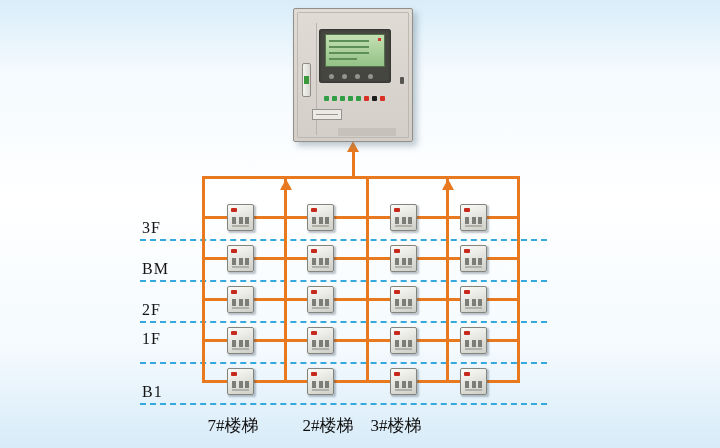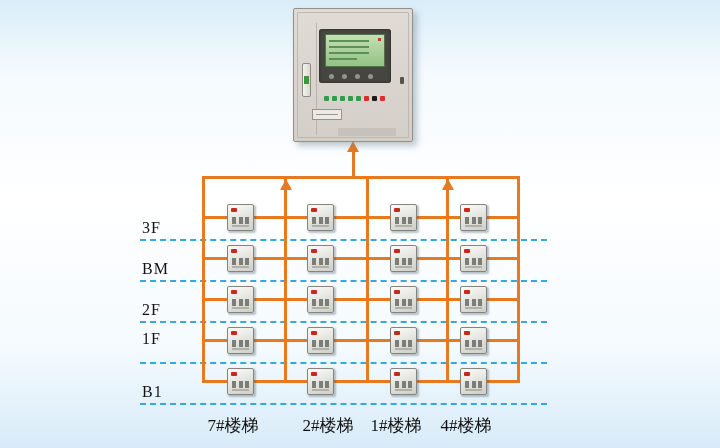--- a/index.html
+++ b/index.html
@@ -316,17 +316,16 @@
 
   <div class="labels-layer">
     <div class="floor-label" style="top:219px">3F</div>
     <div class="floor-label" style="top:260px">BM</div>
     <div class="floor-label" style="top:301px">2F</div>
     <div class="floor-label" style="top:330px">1F</div>
     <div class="floor-label" style="top:383px">B1</div>
 
     <div class="stair-label" style="left:185px">7#楼梯</div>
     <div class="stair-label" style="left:280px">2#楼梯</div>
-    <div class="stair-label" style="left:348px">1#楼梯</div>
-    <div class="stair-label" style="left:418px">4#楼梯</div>
+    <div class="stair-label" style="left:348px">3#楼梯</div>
   </div>
 
 </div>
 
 </body></html>

